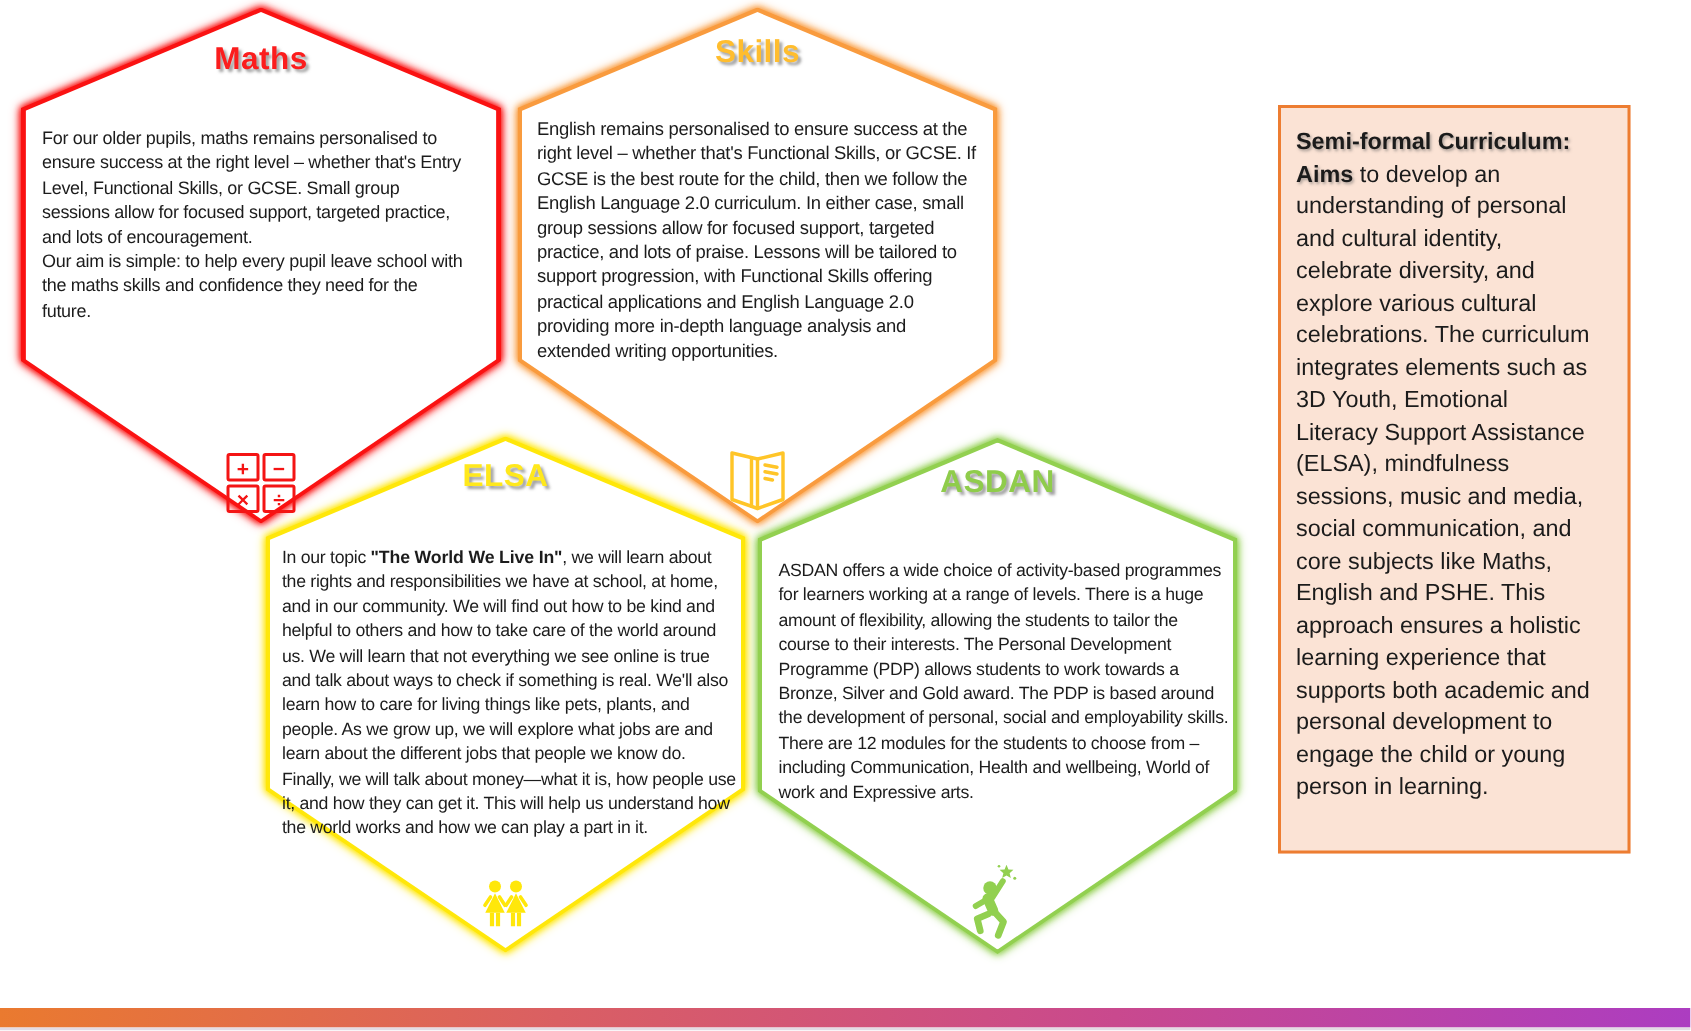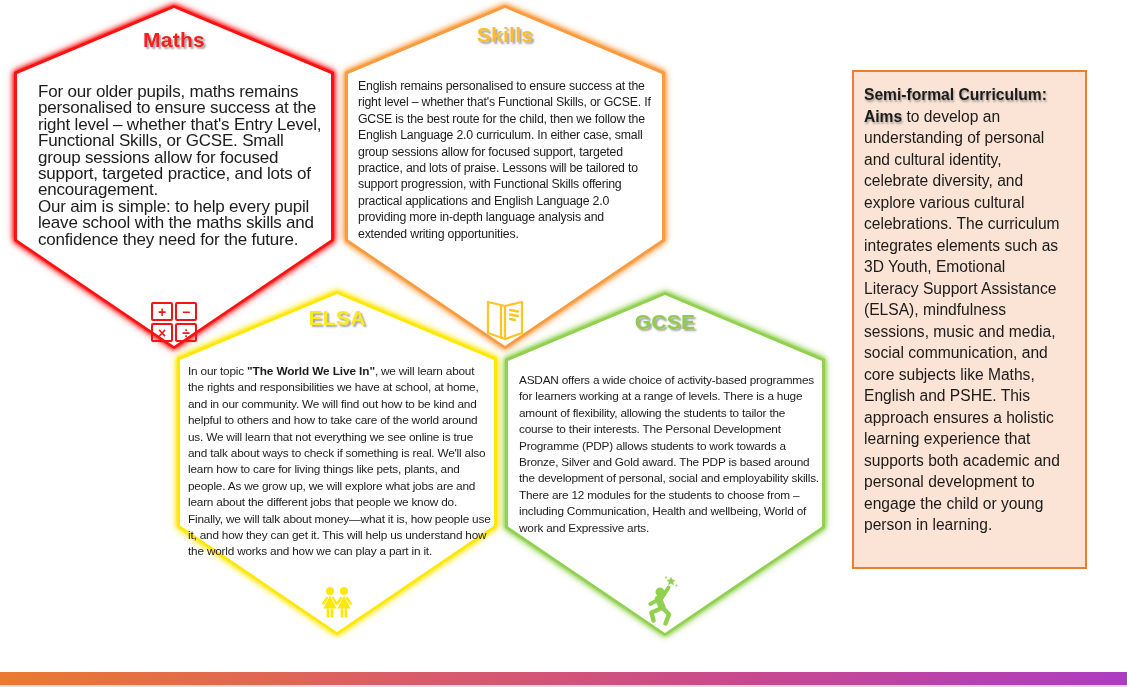--- a/index.html
+++ b/index.html
@@ -60,21 +60,21 @@
 <body>
 
 <div class="canvas">
 
   <div class="hex" style="left:14px;top:5px;--c:#FA1212">
     <div class="hex-shape">
         <div class="hex-fill"></div>
       </div>
     <div class="hex-white"></div>
     <div class="hex-title" style="top:23px;color:#FB1D1D">Maths</div>
-    <div class="hex-body" style="left:24px;top:79px;width:284px;font-size:17px">For our older pupils, maths remains personalised to ensure success at the right level – whether that's Entry Level, Functional Skills, or GCSE. Small group sessions allow for focused support, targeted practice, and lots of encouragement.
+    <div class="hex-body" style="left:14px;top:79px;width:284px;font-size:12px">For our older pupils, maths remains personalised to ensure success at the right level – whether that's Entry Level, Functional Skills, or GCSE. Small group sessions allow for focused support, targeted practice, and lots of encouragement.
 Our aim is simple: to help every pupil leave school with the maths skills and confidence they need for the future.</div>
     <div class="icon-mathops">
       <span>+</span>
       <span>−</span>
       <span>×</span>
       <span>÷</span>
     </div>
   </div>
 
   <div class="hex" style="left:345px;top:5px;--c:#F99B3E">
@@ -121,21 +121,21 @@
         <path d="M28 12 L31.7 17.5"></path>
       </g>
     </svg>
   </div>
 
   <div class="hex" style="left:505px;top:292px;--c:#92D050">
     <div class="hex-shape">
         <div class="hex-fill"></div>
       </div>
     <div class="hex-white"></div>
-    <div class="hex-title" style="top:18px;color:#8FCC4B">GCSE</div>
+    <div class="hex-title" style="top:18px;color:#8FCC4B">ASDAN</div>
     <div class="hex-body" style="left:14px;top:80px;width:300px">ASDAN offers a wide choice of activity-based programmes for learners working at a range of levels. There is a huge amount of flexibility, allowing the students to tailor the course to their interests. The Personal Development Programme (PDP) allows students to work towards a Bronze, Silver and Gold award. The PDP is based around the development of personal, social and employability skills. There are 12 modules for the students to choose from – including Communication, Health and wellbeing, World of work and Expressive arts.</div>
     <svg class="hex-icon-svg" style="top:284px" width="40" height="52" viewBox="0 0 40 52">
       <g fill="#92D050" stroke="none">
         <path d="M26 0.5 L27.3 3.6 L30.6 3.9 L28.1 6.1 L28.9 9.3 L26 7.6 L23.1 9.3 L23.9 6.1 L21.4 3.9 L24.7 3.6 Z"></path>
         <circle cx="31.5" cy="9.5" r="1"></circle>
         <circle cx="21" cy="1.5" r="0.9"></circle>
         <circle cx="15" cy="16" r="4.5"></circle>
       </g>
       <g fill="none" stroke="#92D050" stroke-linecap="round" stroke-linejoin="round">
         <path d="M13.5 23 L17 31" stroke-width="7"></path>

